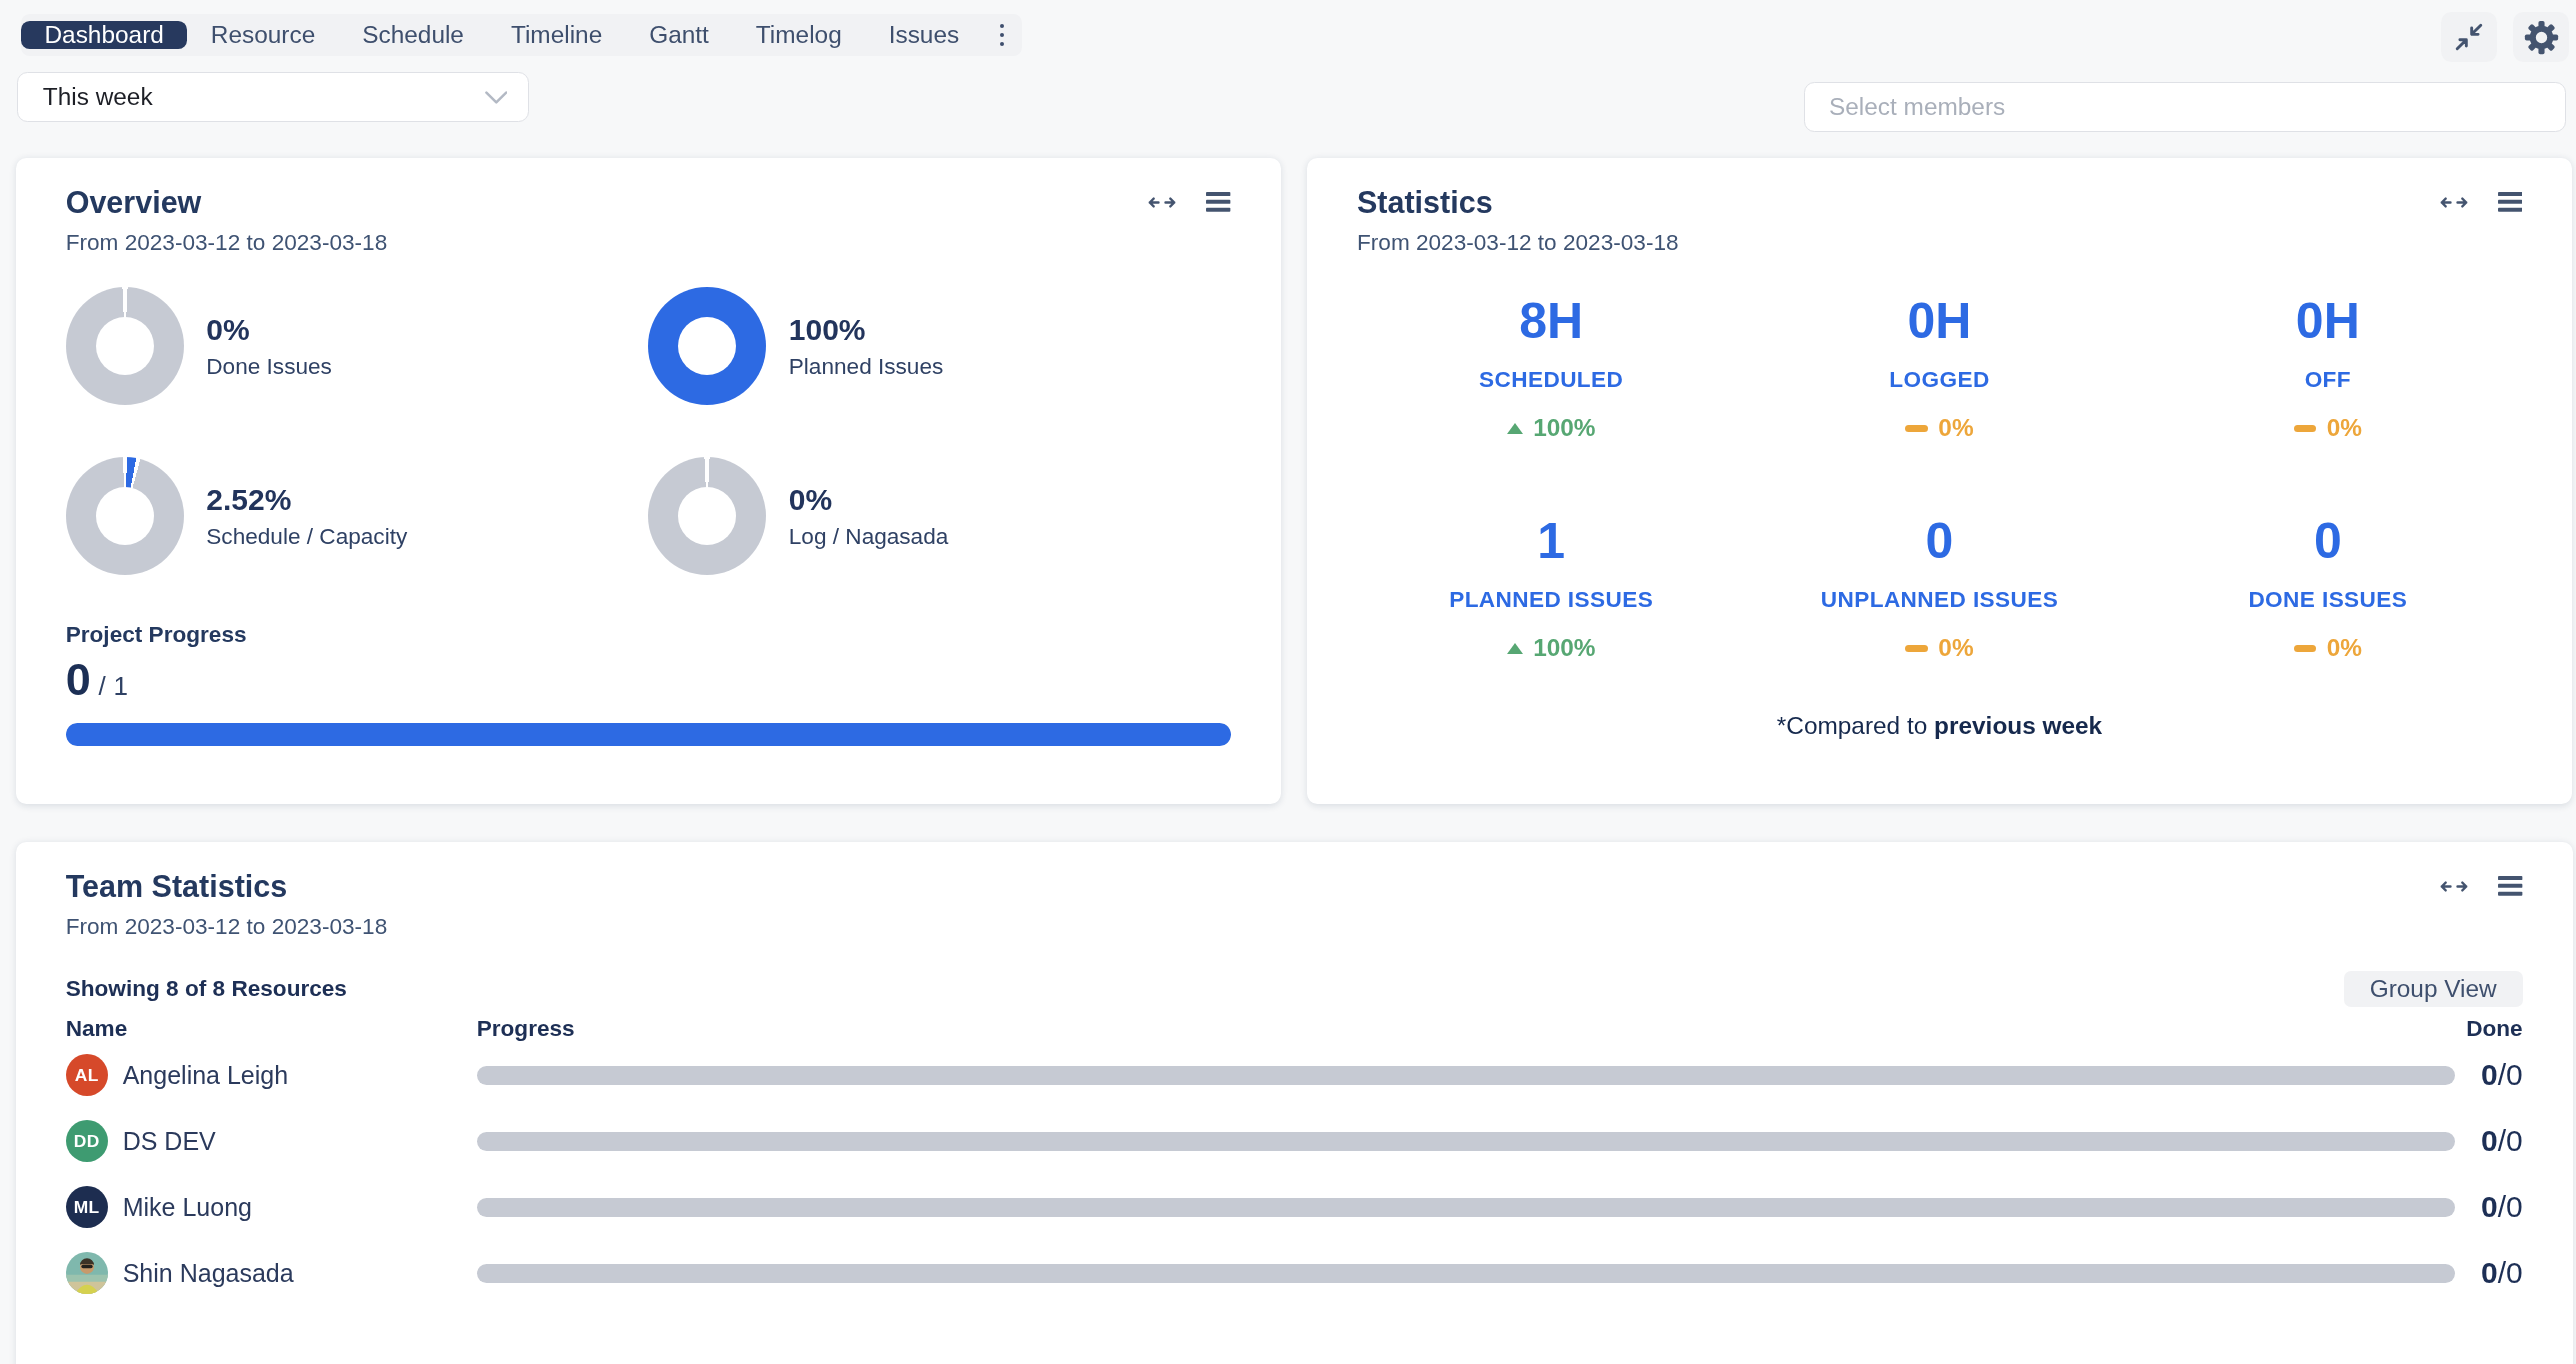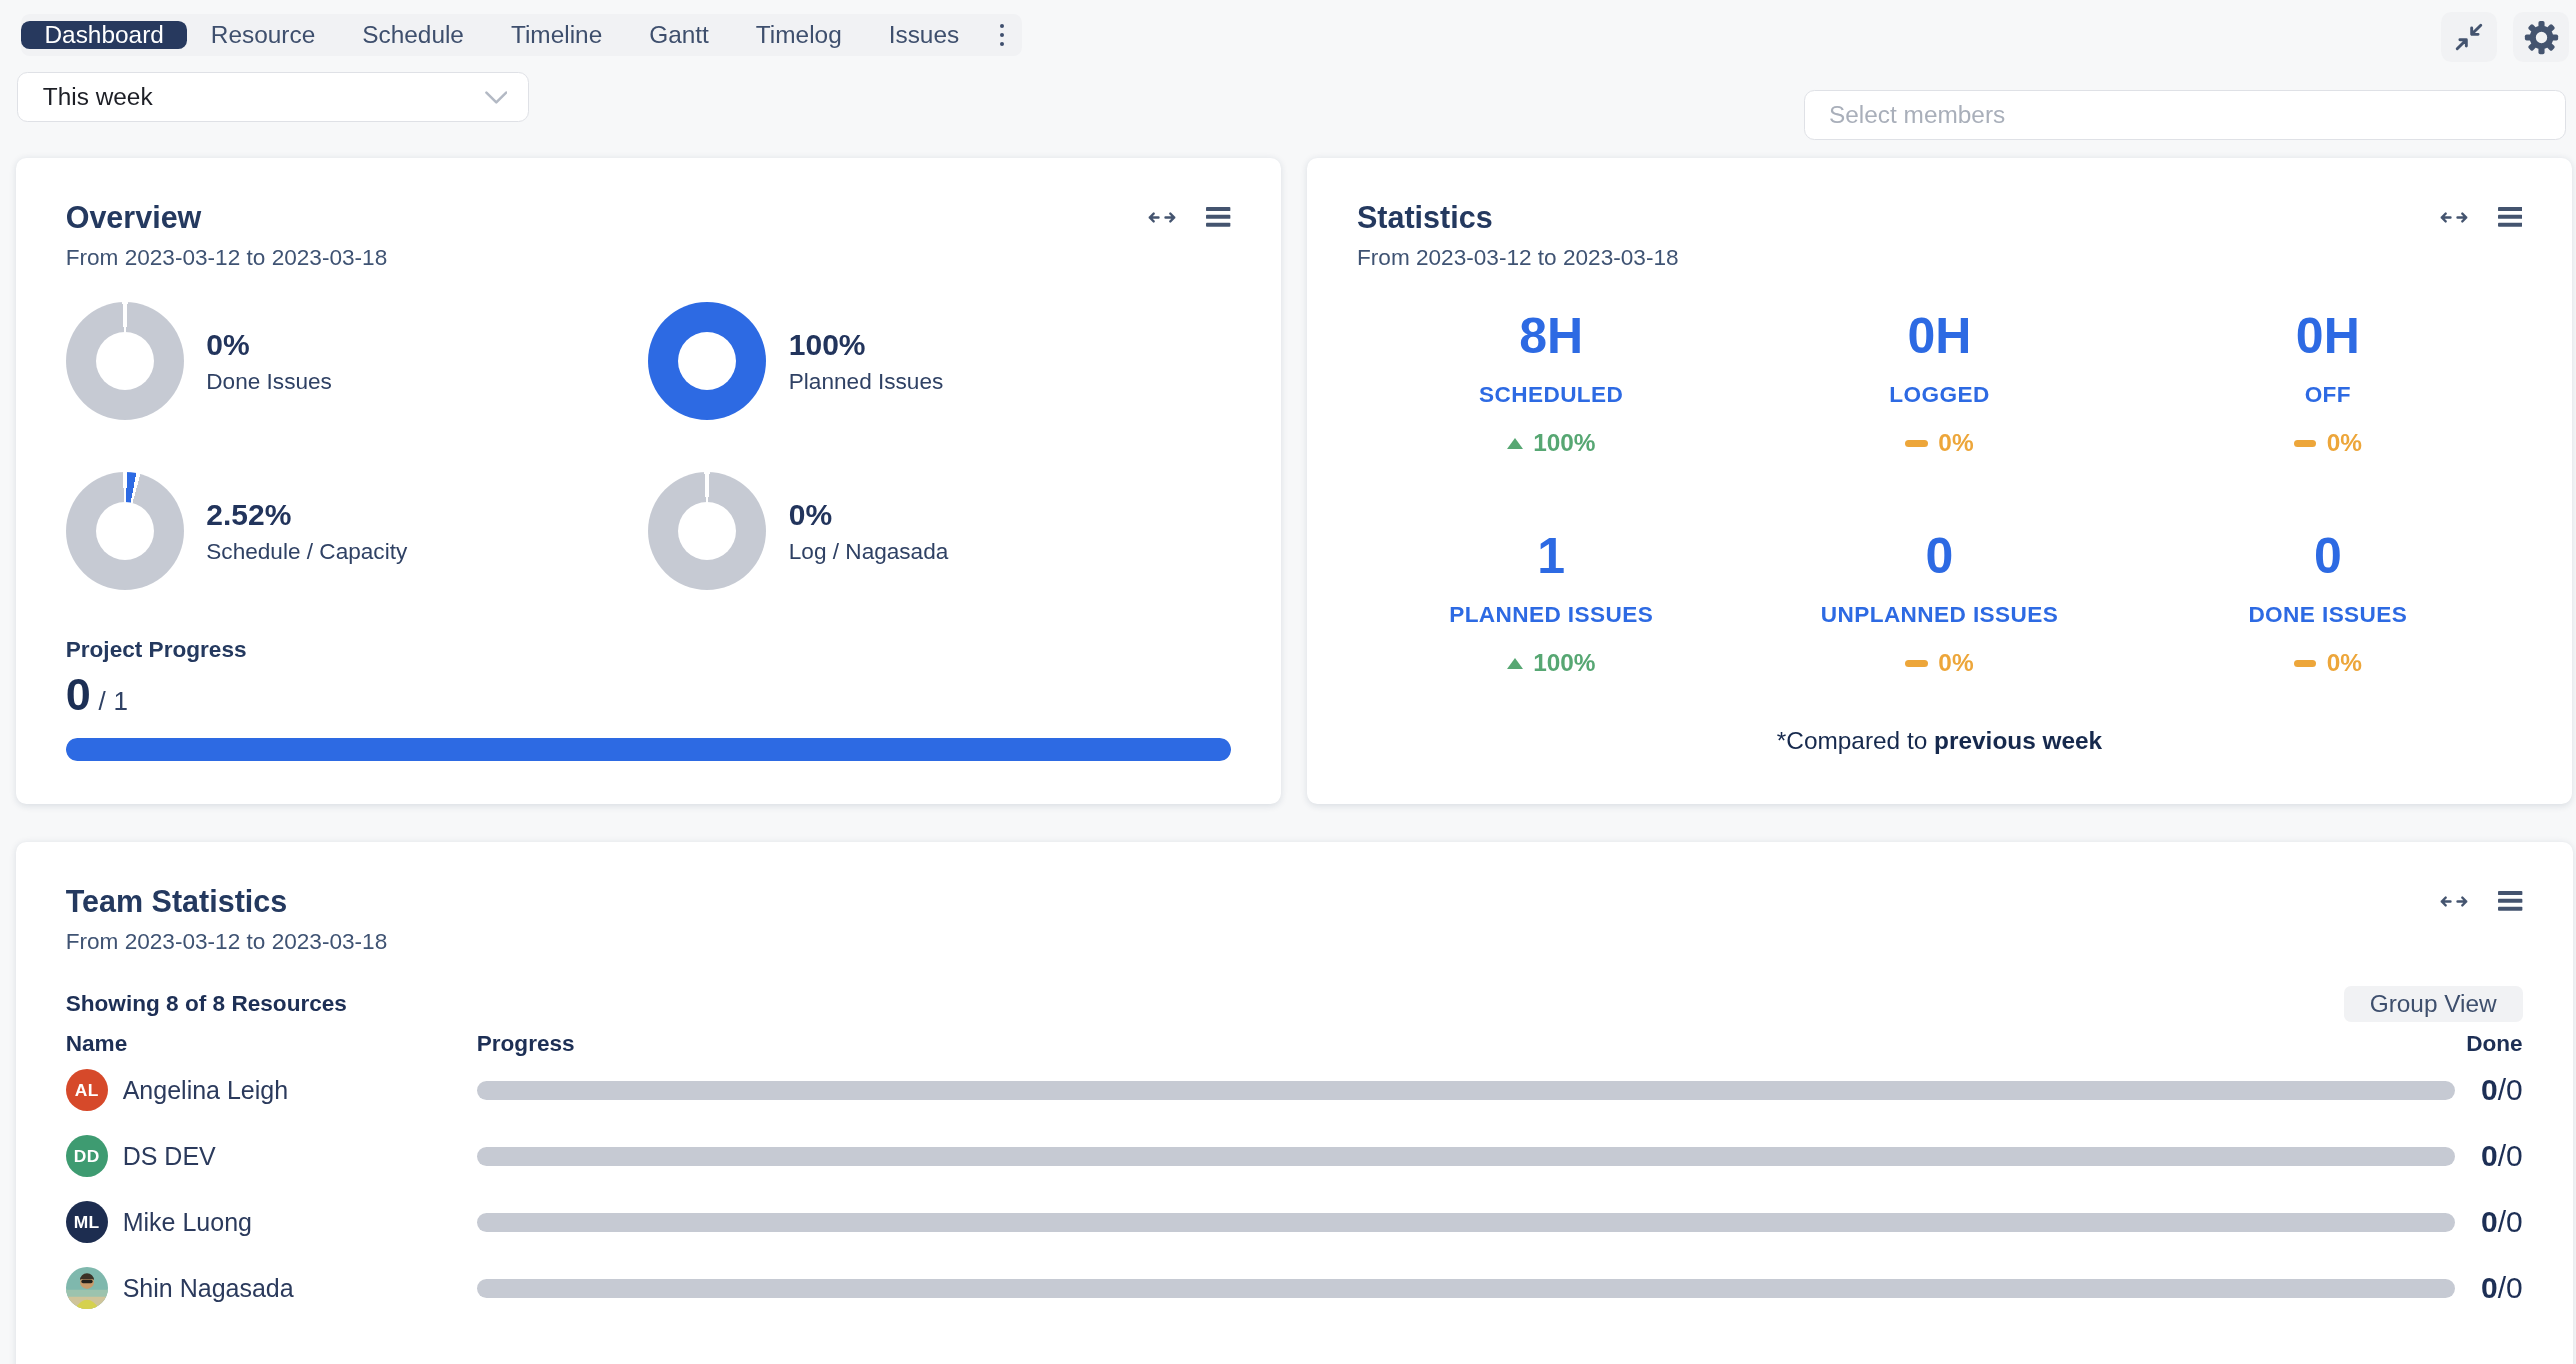--- a/index.html
+++ b/index.html
@@ -31,31 +31,31 @@
   }
 
   
   .select{
     position:absolute;left:17.4px;top:72px;width:512px;height:50px;box-sizing:border-box;
     background:#fff;border:1.7px solid #dfe1e6;border-radius:10.4px;
     display:flex;align-items:center;justify-content:space-between;
     padding:0 21px 0 24.4px;font-size:24.4px;color:#1d1f26;cursor:pointer;
   }
   .members-input{
-    position:absolute;top:90px;right:10.4px;width:762px;height:50px;box-sizing:border-box;
+    position:absolute;top:82px;right:10.4px;width:762px;height:50px;box-sizing:border-box;
     background:#fff;border:1.7px solid #dfe1e6;border-radius:10.4px;
     padding:0 24.4px;font-size:24.4px;color:#1d1f26;outline:none;
     font-family:"Liberation Sans","DejaVu Sans",sans-serif;
   }
   .members-input::placeholder{color:#a9afba;}
 
   
   .card{
     position:absolute;background:#fff;border-radius:10.4px;box-sizing:border-box;
-    box-shadow:0 1.7px 7px rgba(23,43,77,.13);padding:42px 50px;
+    box-shadow:0 1.7px 7px rgba(23,43,77,.13);padding:27px 50px;
   }
   .card.overview{left:15.7px;top:158px;width:1265px;height:646px;}
   .card.stats{left:1307px;top:158px;width:1265px;height:646px;}
   .card.team{left:15.7px;top:842px;width:2557px;height:609px;}
 
   .card-head{display:flex;justify-content:space-between;align-items:flex-start;}
   .card-title{margin:0;font-size:30.5px;font-weight:700;color:#24395f;line-height:35px;}
   .daterange{margin-top:10.4px;font-size:22.6px;color:#3f5373;}
   .card-actions{display:flex;gap:30px;margin-top:7px;align-items:center;}
   .act{cursor:pointer;display:flex;align-items:center;}

